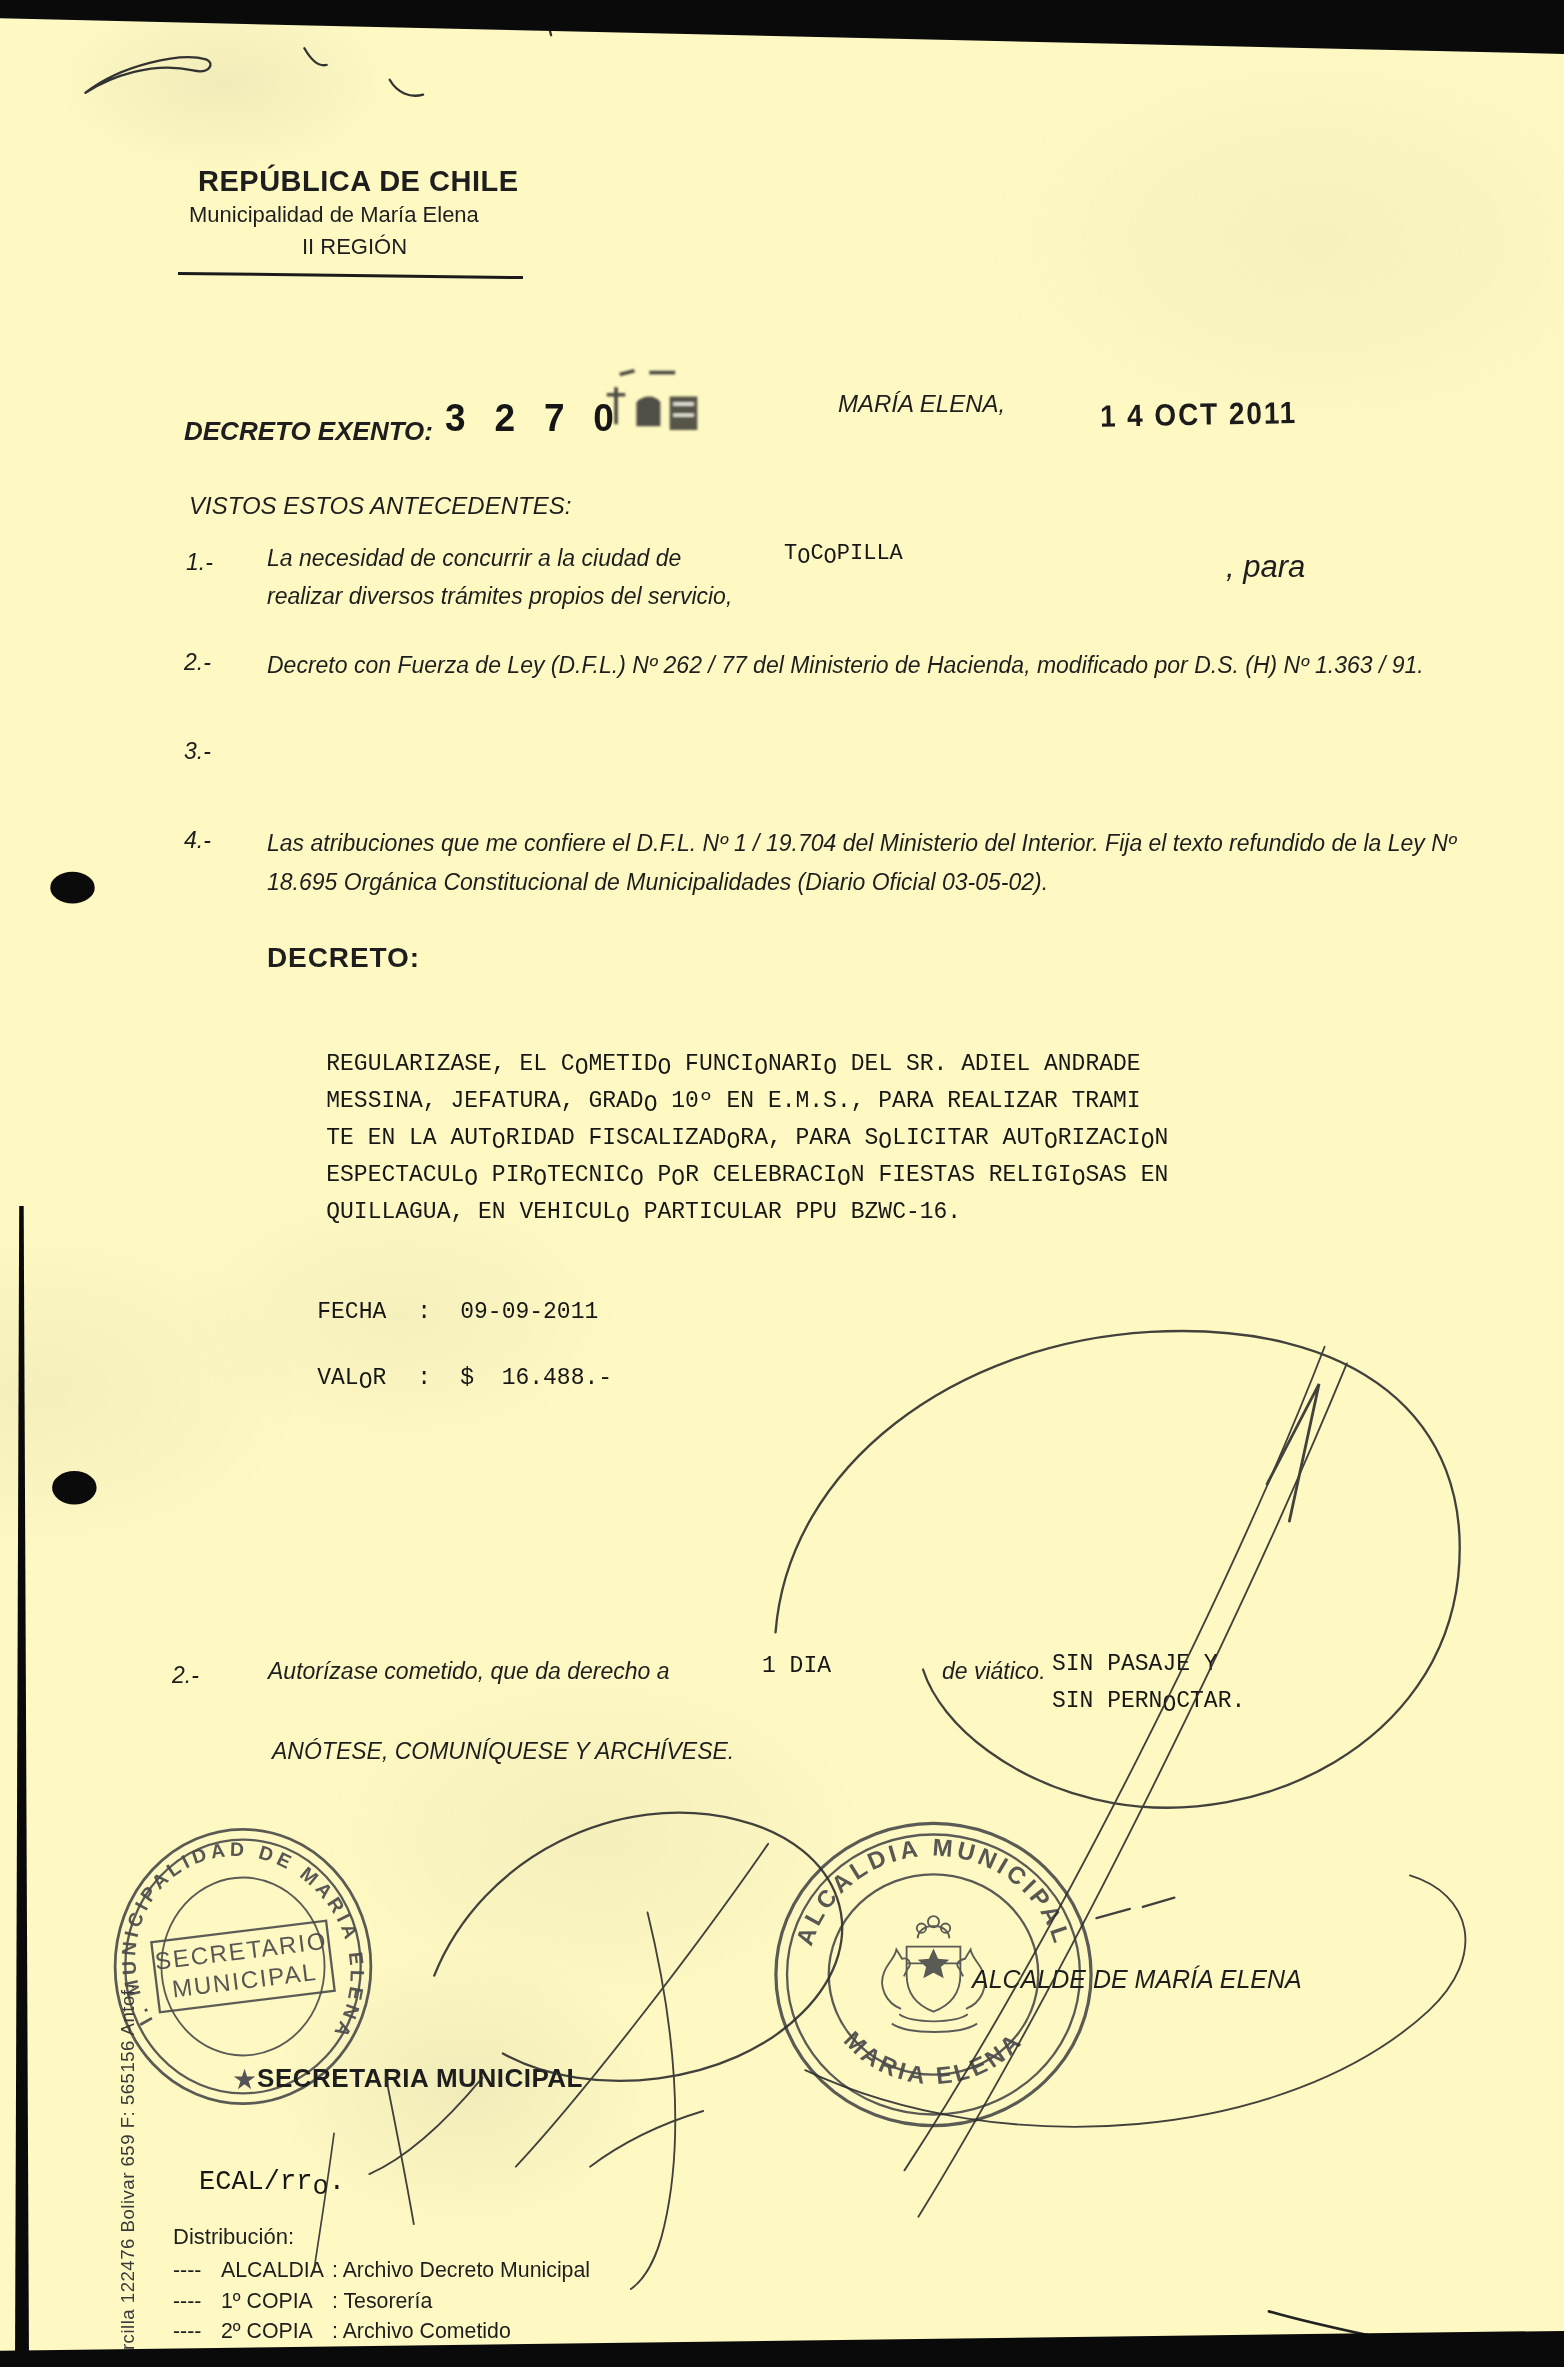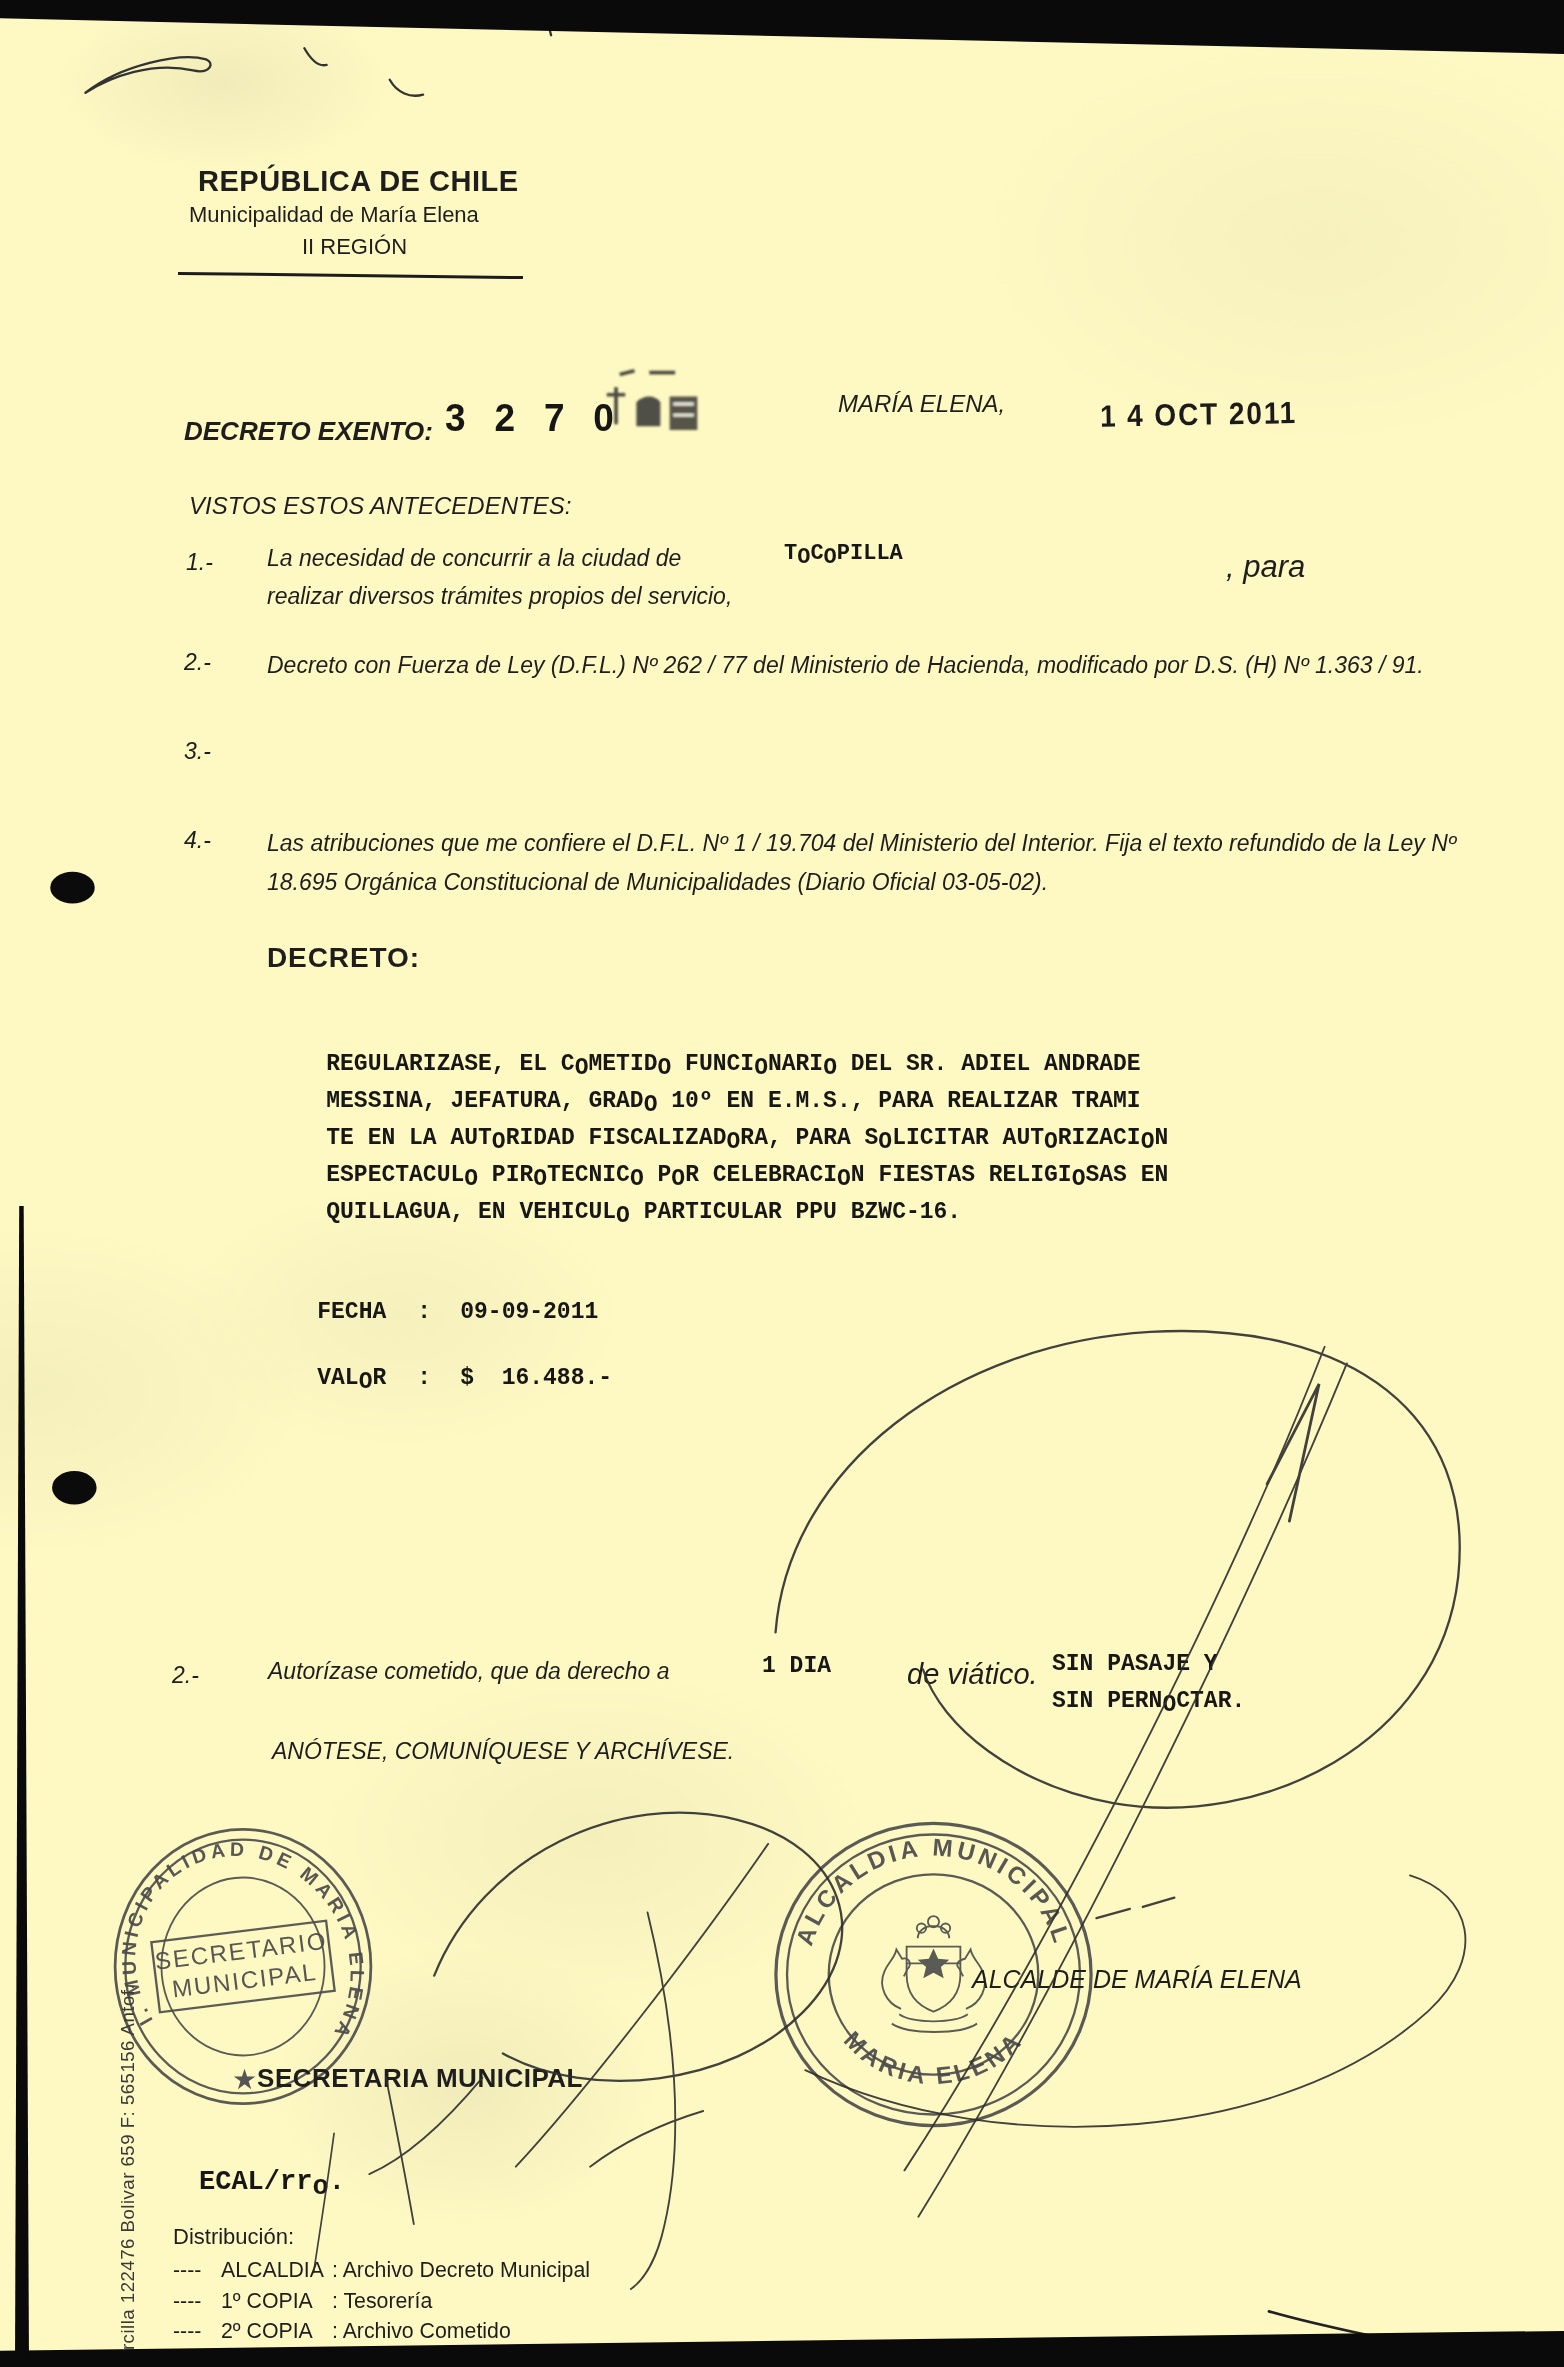--- a/index.html
+++ b/index.html
@@ -6,21 +6,21 @@
   #page{
     position:relative;width:1565px;height:2367px;margin:0 auto;
     background:#fef9c3;overflow:hidden;
     font-family:"Liberation Sans",sans-serif;color:#1e1e1e;
   }
   .abs{position:absolute;}
   .it{font-style:italic;}
   .bd{font-weight:bold;}
   
   .twc,.tw{font-family:"Liberation Mono","DejaVu Sans Mono",monospace;color:#171717;white-space:pre;}
-  .tw{display:inline-block;font-weight:bold;}
+  .tw{display:inline-block;}
   .dropO{display:inline-block;transform:translateY(0.17em);}
   
   #blotches{
     left:0;top:0;width:100%;height:100%;pointer-events:none;
     background-image:
       radial-gradient(241px 130px at 223px 83px, rgba(0,0,0,.055), transparent 70%),
       radial-gradient(390px 241px at 37px 1391px, rgba(0,0,0,.04), transparent 70%),
       radial-gradient(278px 204px at 464px 2087px, rgba(0,0,0,.055), transparent 70%),
       radial-gradient(390px 241px at 594px 1837px, rgba(0,0,0,.04), transparent 72%),
       radial-gradient(464px 278px at 1317px 241px, rgba(0,0,0,.03), transparent 75%),
@@ -97,21 +97,21 @@
   <div class="abs twc" style="left:262px;top:1273px;font-size:23px">
     <span class="tw" style="width:100px">FECHA</span><span class="tw" style="width:43px">:</span><span class="tw">09-09-2011</span>
   </div>
   <div class="abs twc" style="left:262px;top:1339px;font-size:23px">
     <span class="tw" style="width:100px">VAL<span class="dropO">O</span>R</span><span class="tw" style="width:43px">:</span><span class="tw">$  16.488.-</span>
   </div>
 
   <div class="abs it" style="left:172px;top:1662px;font-size:23px">2.-</div>
   <div class="abs it" style="left:268px;top:1658px;font-size:23px">Autorízase cometido, que da derecho a</div>
   <div class="abs tw" style="left:762px;top:1653px;font-size:23px">1 DIA</div>
-  <div class="abs it" style="left:907px;top:1658px;font-size:29px">de viático.</div>
+  <div class="abs it" style="left:942px;top:1658px;font-size:23px">de viático.</div>
   <div class="abs tw" style="left:1052px;top:1651px;font-size:23px">SIN PASAJE Y</div>
   <div class="abs tw" style="left:1052px;top:1688px;font-size:23px">SIN PERN<span class="dropO">O</span>CTAR.</div>
 
   <div class="abs it" style="left:272px;top:1738px;font-size:23px">ANÓTESE, COMUNÍQUESE Y ARCHÍVESE.</div>
 
   <svg class="abs" style="left:104px;top:1818px" width="278" height="297" viewBox="0 0 300 320">
     <defs>
       <path id="lring" d="M 37 160 A 113 122 0 1 1 263 160 A 113 122 0 1 1 37 160"></path>
     </defs>
     <g fill="none" stroke="#4a4a4a" opacity=".9">

